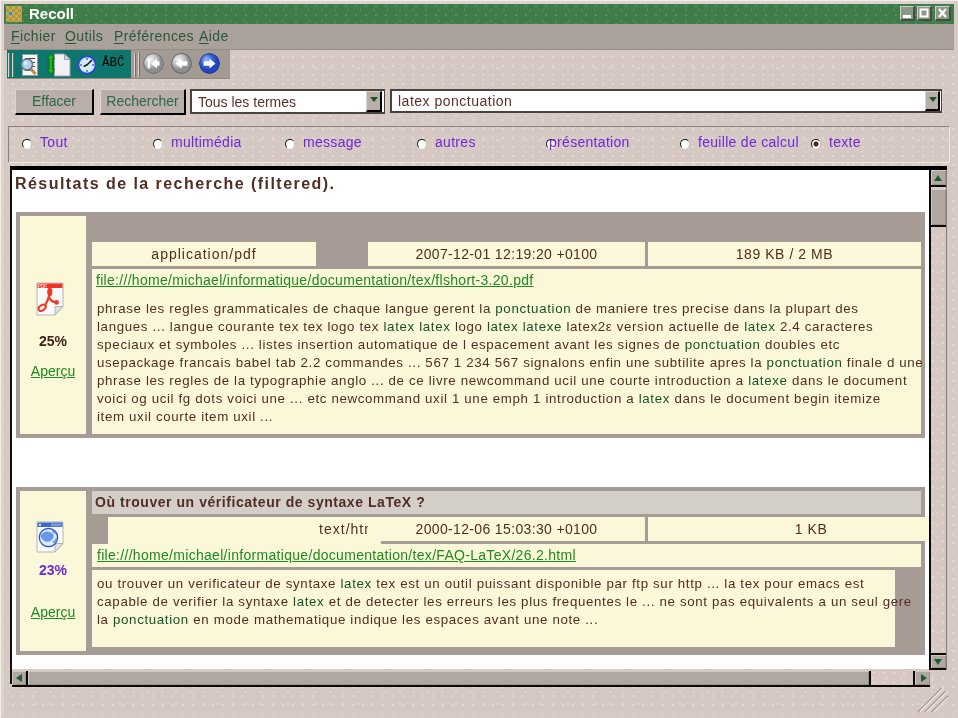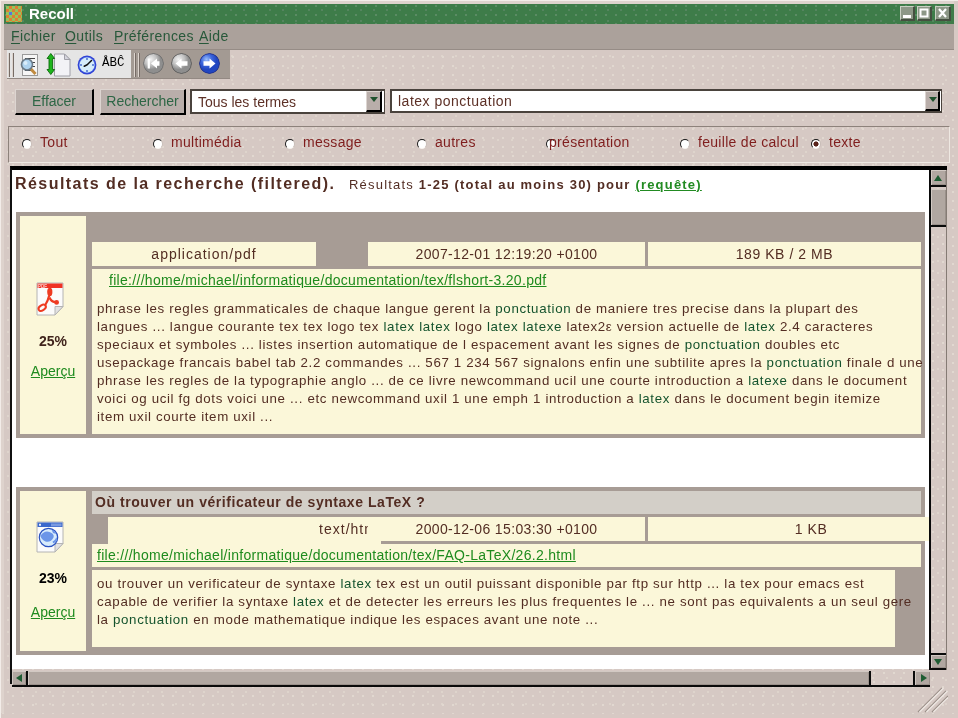--- a/index.html
+++ b/index.html
@@ -17,32 +17,32 @@
  background-size:10px 9px,13px 11px;}
 #appicon{left:6px;top:6px;width:16px;height:16px;background:repeating-conic-gradient(#dd7f33 0% 25%,#95c45c 0% 50%);background-size:6px 6px;}
 #appicon:after{content:"";position:absolute;left:3px;top:6px;width:3px;height:3px;background:#5577dd;}
 #wtitle{left:29px;top:4px;height:20px;line-height:20px;color:#fff;font-size:15px;font-weight:bold;}
 .wbtn{top:6px;width:15px;height:15px;background:#8d9887;border-top:1px solid #c9d0c3;border-left:1px solid #c9d0c3;border-right:2px solid #454f40;border-bottom:2px solid #454f40;}
 
 #menubar{left:4px;top:24px;width:950px;height:26px;background:#aba19b;border-bottom:1px solid #968c86;color:#27583a;font-size:14px;letter-spacing:0.4px;}
 #menubar span{position:absolute;top:4px;}
 #menubar u{text-decoration-thickness:1px;text-underline-offset:2px;}
 
-.tbar{top:50px;height:29px;background:#e5e5e5;border-bottom:1px solid #938983;}
+.tbar{top:50px;height:29px;background:#0f766e;border-bottom:1px solid #938983;}
 .handle{top:3px;width:2px;height:24px;background:#ddd5cf;border-right:1px solid #766c66;}
 .navbtn{top:3px;width:21px;height:21px;border-radius:50%;}
 
 .btn{background:#b9aeaa;border-top:1px solid #ddd5d1;border-left:1px solid #ddd5d1;border-right:2px solid #000;border-bottom:2px solid #000;color:#2d6645;font-size:14px;text-align:center;}
 .field{background:#fff;border:2px solid #4a433d;border-right-width:1px;color:#5d3026;font-size:14px;}
 .combobtn{background:#b9aeaa;border-top:1px solid #ddd5d1;border-left:1px solid #ddd5d1;border-right:2px solid #000;border-bottom:2px solid #000;}
 .combobtn:after{content:"";position:absolute;left:3px;top:5px;border-left:4px solid transparent;border-right:4px solid transparent;border-top:5px solid #20522e;}
 
 #radioframe{left:8px;top:126px;width:942px;height:37px;border:1px solid #8d827b;border-bottom-color:#eee8e2;border-right-color:#eee8e2;}
 .rad{top:13px;width:10px;height:10px;border-radius:50%;background:#fff;border:1px solid #1a1a1a;border-bottom-color:#f8f4f0;border-right-color:#c8beb8;}
-.radlab{top:8px;font-size:14px;letter-spacing:0.3px;color:#7f1d1d;}
+.radlab{top:8px;font-size:14px;letter-spacing:0.3px;color:#6d28d9;}
 
 #results{left:10px;top:166px;width:937px;height:518px;border-top:4px solid #000000;border-left:2px solid #101010;}
 #viewport{left:0;top:0;width:917px;height:499px;background:#fff;overflow:hidden;}
 .entry{background:#a79c95;}
 .ecell{background:#fbf7d9;}
 .etitle{background:#d3cfc8;color:#532d23;font-weight:bold;font-size:14px;letter-spacing:0.55px;padding-left:3px;}
 .emeta{color:#532d23;font-size:14px;letter-spacing:0.55px;text-align:center;}
 .glink{color:#1e8b1e;text-decoration:underline;}
 .snip{color:#532d23;font-size:13.3px;letter-spacing:0.65px;line-height:18px;white-space:nowrap;}
 .snip b{color:#14532d;font-weight:normal;}
@@ -161,42 +161,41 @@
 <div class="abs rad" style="left:546px;top:139px;"></div>
 <div class="abs radlab" style="left:549px;top:134px;">présentation</div>
 <div class="abs rad" style="left:680px;top:139px;"></div>
 <div class="abs radlab" style="left:698px;top:134px;">feuille de calcul</div>
 <div class="abs rad" style="left:811px;top:139px;background:radial-gradient(circle,#5a241c 0 2.5px,#fff 2.6px);"></div>
 <div class="abs radlab" style="left:829px;top:134px;">texte</div>
 
 <div class="abs" id="results">
  <div class="abs" id="viewport">
   <div class="abs" style="left:3px;top:4px;font-size:16px;font-weight:bold;letter-spacing:1.45px;color:#532d23;line-height:20px;">Résultats de la recherche (filtered).</div>
-  <div class="abs" style="left:337px;top:7px;font-size:13px;letter-spacing:1.2px;color:#532d23;line-height:16px;">Résultats <b>1-25 (total au moins 30) pour <span class="glink" style="color:#228b22">(requête)</span></b></div>
 
   <div class="abs entry" style="left:4px;top:42px;width:909px;height:226px;">
    <div class="abs ecell" style="left:4px;top:4px;width:66px;height:218px;">
     <svg class="abs" style="left:16px;top:66px" width="28" height="34" viewBox="0 0 28 34">
      <path d="M1 1 H27 V24.5 L19 33 H1 Z" fill="#fbfbfb" stroke="#b4b4b4"></path>
      <path d="M27 24.5 L19 24.5 L19 33 Z" fill="#e2e2e2" stroke="#b4b4b4"></path>
      <rect x="1.5" y="1.5" width="25" height="4.5" fill="#f03224"></rect>
      <text x="2" y="5.5" font-size="4.5" fill="#fff" font-family="Liberation Sans">PDF</text>
      <ellipse cx="13.8" cy="10" rx="2.6" ry="4.2" fill="#ee3b22"></ellipse>
      <path d="M13.2 13.5 C12.4 17 11 20.5 9 23.5" stroke="#ee3b22" stroke-width="2.2" fill="none"></path>
      <ellipse cx="6.2" cy="25.8" rx="4" ry="2.5" fill="none" stroke="#ee3b22" stroke-width="2" transform="rotate(-33 6.2 25.8)"></ellipse>
      <path d="M13.4 15.5 C14.6 18.3 16.5 19.8 19 20.2" stroke="#ee3b22" stroke-width="2.2" fill="none"></path>
      <circle cx="20.6" cy="20.4" r="2.4" fill="#ee3b22"></circle>
     </svg>
     <div class="abs" style="left:0;top:117px;width:66px;text-align:center;font-size:14px;font-weight:bold;color:#40241c;">25%</div>
     <div class="abs" style="left:0;top:147px;width:66px;text-align:center;font-size:14px;"><span class="glink">Aperçu</span></div>
    </div>
    <div class="abs ecell emeta" style="left:76px;top:30px;width:224px;height:24px;line-height:24px;letter-spacing:1px;">application/pdf</div>
    <div class="abs ecell emeta" style="left:352px;top:30px;width:277px;height:24px;line-height:24px;letter-spacing:0.35px;">2007-12-01 12:19:20 +0100</div>
    <div class="abs ecell emeta" style="left:632px;top:30px;width:273px;height:24px;line-height:24px;">189 KB / 2 MB</div>
-   <div class="abs ecell" style="left:76px;top:57px;width:829px;height:34px;line-height:23px;padding-left:17px;font-size:14px;letter-spacing:0.3px;"><span class="glink">file:///home/michael/informatique/documentation/tex/flshort-3.20.pdf</span></div>
+   <div class="abs ecell" style="left:76px;top:57px;width:829px;height:34px;line-height:23px;padding-left:4px;font-size:14px;letter-spacing:0.3px;"><span class="glink">file:///home/michael/informatique/documentation/tex/flshort-3.20.pdf</span></div>
    <div class="abs ecell snip" style="left:76px;top:83px;width:829px;height:139px;padding:5px 0 0 5px;">
 phrase les regles grammaticales de chaque langue gerent la <b>ponctuation</b> de maniere tres precise dans la plupart des<br>
 langues ... langue courante tex tex logo tex <b>latex latex</b> logo <b>latex latexe</b> latex2ε version actuelle de <b>latex</b> 2.4 caracteres<br>
 speciaux et symboles ... listes insertion automatique de l espacement avant les signes de <b>ponctuation</b> doubles etc<br>
 usepackage francais babel tab 2.2 commandes ... 567 1 234 567 signalons enfin une subtilite apres la <b>ponctuation</b> finale d une<br>
 phrase les regles de la typographie anglo ... de ce livre newcommand ucil une courte introduction a <b>latexe</b> dans le document<br>
 voici og ucil fg dots voici une ... etc newcommand uxil 1 une emph 1 introduction a <b>latex</b> dans le document begin itemize<br>
 item uxil courte item uxil ...
    </div>
   </div>
@@ -207,21 +206,21 @@
      <path d="M1 1 H27 V22.5 L19 31 H1 Z" fill="#fbfbfb" stroke="#b4b4b4"></path>
      <path d="M27 22.5 L19 22.5 L19 31 Z" fill="#e2e2e2" stroke="#b4b4b4"></path>
      <rect x="1.5" y="1.5" width="25" height="4.5" fill="#3a68cc"></rect>
      <rect x="3" y="2.8" width="2" height="2" fill="#e8eef8"></rect>
      <rect x="15" y="2.5" width="10.5" height="2.8" fill="#7a9ae0"></rect>
      <circle cx="12.5" cy="16.5" r="9.2" fill="#d8ecfc" stroke="#2a52c0" stroke-width="1.2"></circle>
      <path d="M4.5 15 C6.5 11 10.5 9.5 13.5 11 C16.5 12 18.5 14 17.5 16.5 C16 20 12.5 21.5 9.5 20.5 C7 19.6 5 17.5 4.5 15 Z" fill="#6b95e8"></path>
      <path d="M16.5 20.5 C18.5 19.5 19.7 18 20.3 16 L21.3 18.5 C20.5 20.5 18.8 21.8 17.2 22.3 Z" fill="#6b95e8"></path>
      <path d="M15.5 8.5 C17.5 9.3 19.5 11 20.2 13 L17 12 Z" fill="#6b95e8"></path>
     </svg>
-    <div class="abs" style="left:0;top:79px;width:66px;text-align:center;font-size:14px;font-weight:bold;color:#000000;">23%</div>
+    <div class="abs" style="left:0;top:71px;width:66px;text-align:center;font-size:14px;font-weight:bold;color:#6d28d9;">23%</div>
     <div class="abs" style="left:0;top:113px;width:66px;text-align:center;font-size:14px;"><span class="glink">Aperçu</span></div>
    </div>
    <div class="abs etitle" style="left:76px;top:4px;width:829px;height:23px;line-height:23px;">Où trouver un vérificateur de syntaxe LaTeX ?</div>
    <div class="abs ecell emeta" style="left:92px;top:30px;width:273px;height:32px;line-height:24px;letter-spacing:1px;text-align:right;">text/html</div>
    <div class="abs ecell emeta" style="left:352px;top:30px;width:277px;height:24px;line-height:24px;letter-spacing:0.35px;">2000-12-06 15:03:30 +0100</div>
    <div class="abs ecell emeta" style="left:632px;top:30px;width:326px;height:24px;line-height:24px;">1 KB</div>
    <div class="abs ecell" style="left:76px;top:57px;width:829px;height:23px;line-height:23px;padding-left:5px;font-size:14px;letter-spacing:0.3px;"><span class="glink">file:///home/michael/informatique/documentation/tex/FAQ-LaTeX/26.2.html</span></div>
    <div class="abs ecell snip" style="left:76px;top:83px;width:803px;height:77px;padding:5px 0 17px 5px;">
 ou trouver un verificateur de syntaxe <b>latex</b> tex est un outil puissant disponible par ftp sur http ... la tex pour emacs est<br>
 capable de verifier la syntaxe <b>latex</b> et de detecter les erreurs les plus frequentes le ... ne sont pas equivalents a un seul gere<br>

